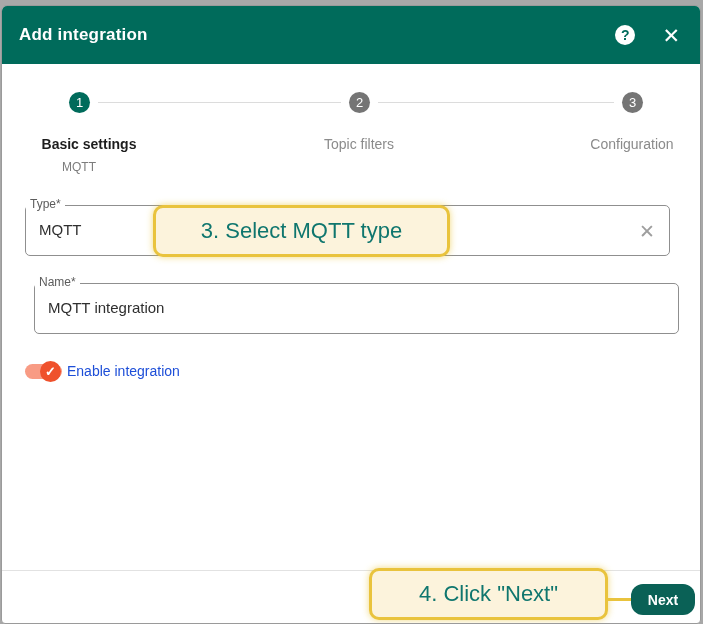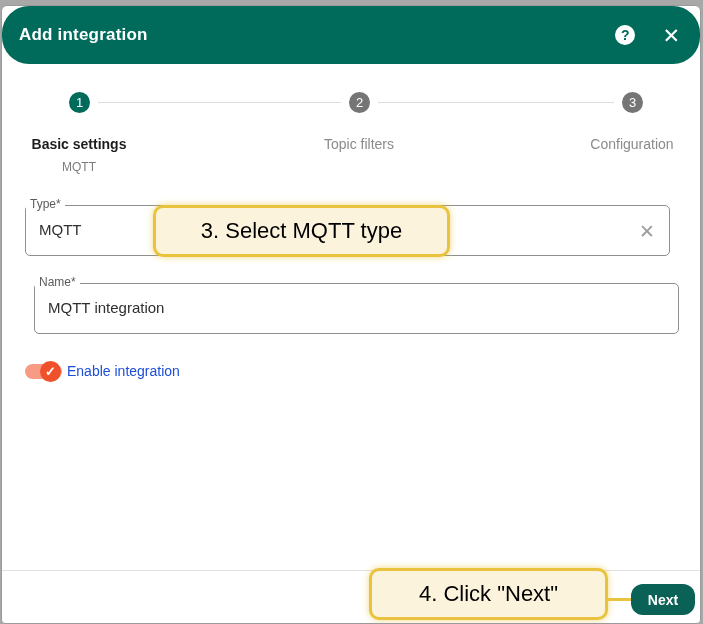--- a/index.html
+++ b/index.html
@@ -5,41 +5,41 @@
   * { margin:0; padding:0; box-sizing:border-box; }
   html,body { width:703px; height:624px; overflow:hidden;
     font-family:"Liberation Sans", sans-serif; background:#a8a8a8; }
 
   .dialog { position:absolute; left:1px; top:5px; width:700px; height:619px;
     background:#ffffff; border:1px solid #9a9a9a; border-radius:6px 6px 4px 4px;
     overflow:hidden; }
 
   
   .dialog-header { position:absolute; left:0; top:0; width:100%; height:58px;
-    background:#006B5B; display:flex; align-items:center;border-radius:27px; }
+    background:#006B5B; display:flex; align-items:center; }
   .dialog-title { margin-left:17px; color:#ffffff; font-size:17px; font-weight:700;
     letter-spacing:.2px; }
   .header-actions { position:absolute; right:20px; top:0; height:58px;
     display:flex; align-items:center; gap:27px; }
   .help-icon { width:20px; height:20px; border-radius:50%; background:#ffffff;
     color:#006B5B; font-size:14px; font-weight:700; display:flex;
     align-items:center; justify-content:center; cursor:pointer; }
   .close-icon { color:#ffffff; font-size:21px; font-weight:400; line-height:1;
     cursor:pointer; }
 
   
   .step-circle { position:absolute; width:21px; height:21px; border-radius:50%;
     color:#ffffff; font-size:13px; display:flex; align-items:center;
     justify-content:center; top:86px; }
   .step-circle.active { background:#006B5B; }
   .step-circle.inactive { background:#757575; }
   .step-line { position:absolute; top:96px; height:1px; background:#dcdcdc; }
   .step-label { position:absolute; top:130px; transform:translateX(-50%);
     font-size:14px; white-space:nowrap; }
-  .step-label.active { color:#1d1d1d; font-weight:600; }
+  .step-label.active { color:#1d1d1d; font-weight:600;margin-left:10px; }
   .step-label.inactive { color:#8b8b8b; }
   .step-sublabel { position:absolute; top:154px; transform:translateX(-50%);
     font-size:12px; color:#7c7c7c; white-space:nowrap; }
 
   
   .mat-field { position:absolute; left:23px; width:645px; height:51px;
     border:1px solid #8f8f8f; border-radius:5px; background:#ffffff; }
   .field-label { position:absolute; top:-9px; left:0; background:#ffffff;
     padding:0 4px; font-size:12px; color:#5c5c5c; }
   .field-input { position:absolute; left:13px; top:15px; width:560px;
@@ -56,21 +56,21 @@
   .toggle-thumb { position:absolute; left:15px; top:0; width:21px; height:21px;
     border-radius:50%; background:#EF512C; color:#ffffff; display:flex;
     align-items:center; justify-content:center; font-size:13px; font-weight:700; }
   .toggle-label { position:absolute; left:65px; top:358px; font-size:14px;
     line-height:15px; color:#1d4ed8; }
 
   
   .callout { position:absolute; background:#FCF3DC; border:3px solid #E9C33D;
     border-radius:10px; box-shadow:0 0 7px rgba(234,196,60,.65);
     display:flex; align-items:center; justify-content:center;
-    font-size:22px; color:#000000; white-space:nowrap; }
+    font-size:22px; color:#0f766e; white-space:nowrap; }
   .callout-connector { position:absolute; height:3px; background:#E9C33D; }
 
   
   .footer-divider { position:absolute; left:0; top:564px; width:700px;
     height:1px; background:#e2e2e2; }
   .next-button { position:absolute; left:629px; top:578px; width:64px;
     height:31px; background:#0A6156; color:#ffffff; border:none;
     border-radius:12px; font-size:14px; font-weight:700;
     font-family:"Liberation Sans", sans-serif; cursor:pointer; }
 </style>

